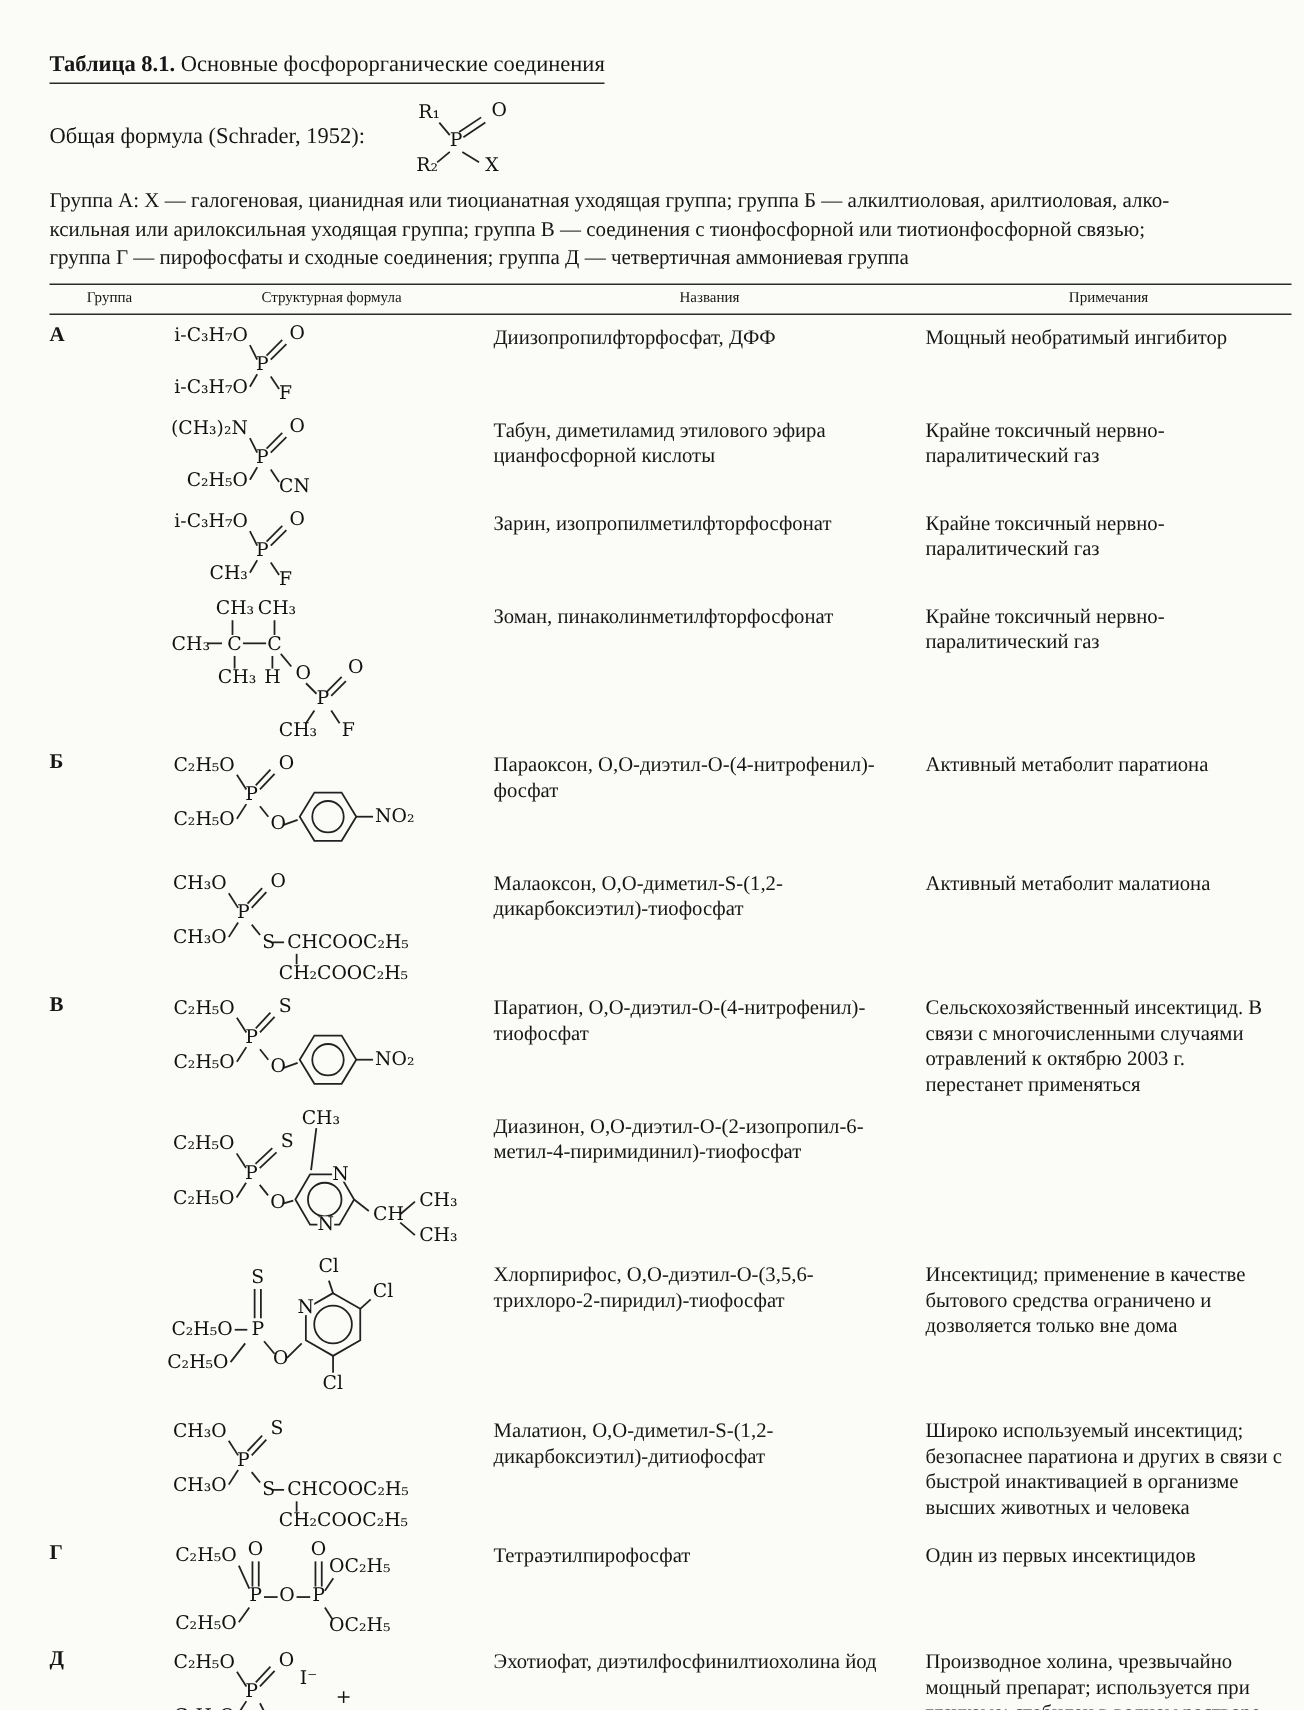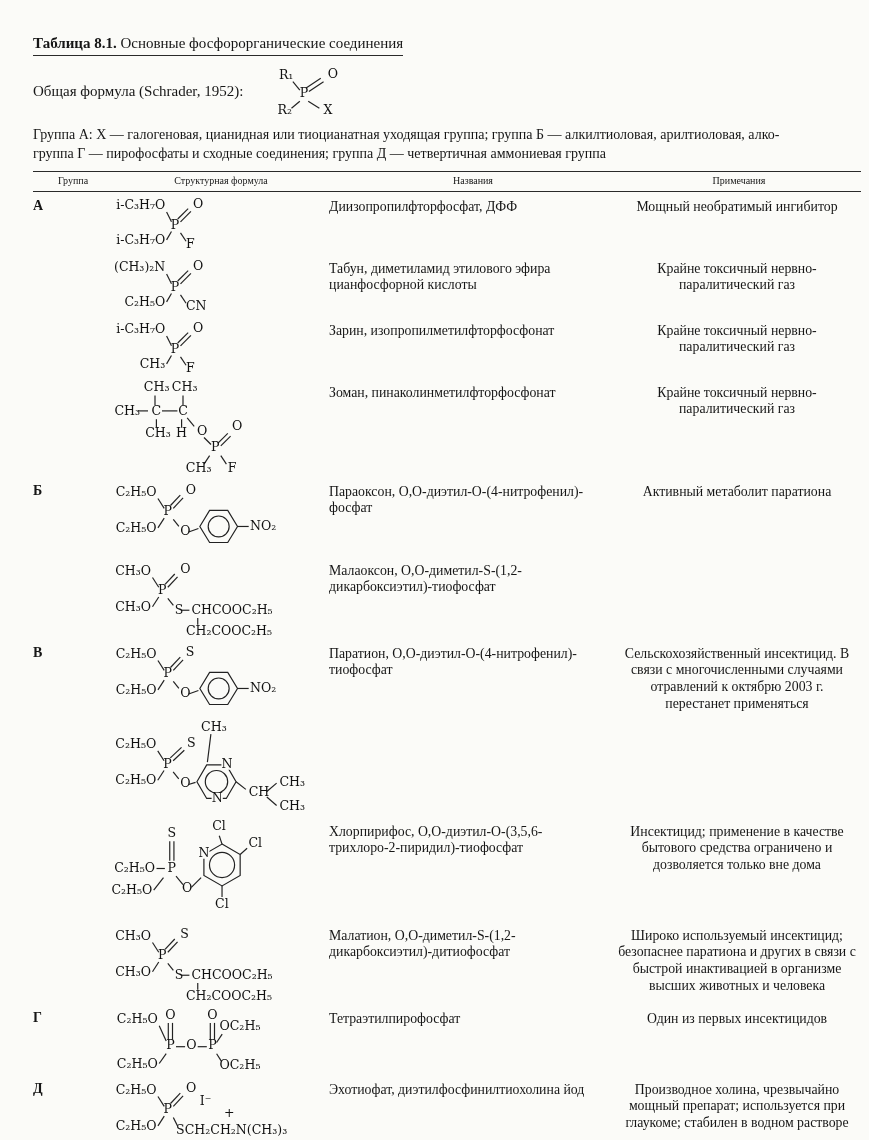--- a/index.html
+++ b/index.html
@@ -26,21 +26,21 @@
     margin-top:7px;padding:3px 0 5px 0;font-size:10px;text-align:center;
   }
   .trow{
     display:grid;grid-template-columns:80px 216px 288px 1fr;
     margin-bottom:3px;
   }
   .cell-g{font-weight:bold;font-size:14px;padding-top:6px;}
   .cell-s{padding-top:2px;}
   .cell-s svg{overflow:visible;display:block;}
   .cell-n,.cell-m{font-size:13.8px;line-height:1.23;padding-top:7px;padding-right:14px;font-family:Liberation Serif, serif;}
-  .cell-m{padding-right:4px;text-align:center;}
+  .cell-m{padding-right:4px;}
   svg text{fill:#111;font-family:"DejaVu Serif",serif;font-size:18px;}
   svg line{stroke:#222;stroke-width:1.7;}
   svg polygon,svg circle{fill:none;stroke:#222;stroke-width:1.7;}
 </style>
 </head>
 <body>
 
 <div class="page">
 
   <div class="title-wrap">
@@ -60,20 +60,21 @@
         <text x="14" y="20">R₁</text>
         <text x="84" y="18">O</text>
         <text x="50" y="46" text-anchor="middle">P</text>
         <text x="12" y="70">R₂</text>
         <text x="78" y="70">X</text>
       </svg>
   </div>
 
   <div class="intro">
     <div>Группа А: X — галогеновая, цианидная или тиоцианатная уходящая группа; группа Б — алкилтиоловая, арилтиоловая, алко-</div>
+    <div>ксильная или арилоксильная уходящая группа; группа В — соединения с тионфосфорной или тиотионфосфорной связью;</div>
     <div>группа Г — пирофосфаты и сходные соединения; группа Д — четвертичная аммониевая группа</div>
   </div>
 
   <div class="thead">
     <div>Группа</div>
     <div>Структурная формула</div>
     <div>Названия</div>
     <div>Примечания</div>
   </div>
 
@@ -210,20 +211,21 @@
           <text x="54" y="24" text-anchor="end">CH₃O</text>
           <text x="54" y="76" text-anchor="end">CH₃O</text>
           <text x="70" y="52" text-anchor="middle">P</text>
           <text x="96" y="22">O</text>
           <text x="88" y="80">S</text>
           <text x="112" y="80">CHCOOC₂H₅</text>
           <text x="104" y="110">CH₂COOC₂H₅</text>
         </svg>
       </div>
     <div class="cell-n">Малаоксон, O,O-диметил-S-(1,2-дикарбоксиэтил)-тиофосфат</div>
+    <div class="cell-m">Активный метаболит малатиона</div>
   </div>
 
   <div class="trow">
     <div class="cell-g">В</div>
     <div class="cell-s">
         <svg viewBox="0 0 270 106" width="189" height="74">
           <polygon points="124,68,138,45,164,45,178,68,164,91,138,91"></polygon>
           <circle cx="151" cy="68" r="15"></circle>
           <line x1="64" y1="28" x2="73" y2="42"></line>
           <line x1="64" y1="70" x2="73" y2="56"></line>
@@ -268,20 +270,21 @@
           <text x="126" y="16">CH₃</text>
           <rect x="155" y="56" width="16" height="15" fill="#fbfbf8" stroke="none"></rect>
           <text x="163" y="69" text-anchor="middle">N</text>
           <rect x="141" y="104" width="16" height="15" fill="#fbfbf8" stroke="none"></rect>
           <text x="149" y="117" text-anchor="middle">N</text>
           <text x="194" y="108">CH</text>
           <text x="238" y="94">CH₃</text>
           <text x="238" y="128">CH₃</text>
         </svg>
       </div>
+    <div class="cell-n">Диазинон, O,O-диэтил-O-(2-изопропил-6-метил-4-пиримидинил)-тиофосфат</div>
   </div>
 
   <div class="trow">
     <div class="cell-g"></div>
     <div class="cell-s">
         <svg viewBox="0 0 266 142" width="186" height="99">
           <polygon points="156,36,182,51,182,81,156,96,130,81,130,51"></polygon>
           <circle cx="156" cy="66" r="18"></circle>
           <line x1="62" y1="71" x2="74" y2="71"></line>
           <line x1="81" y1="32" x2="81" y2="60"></line>

